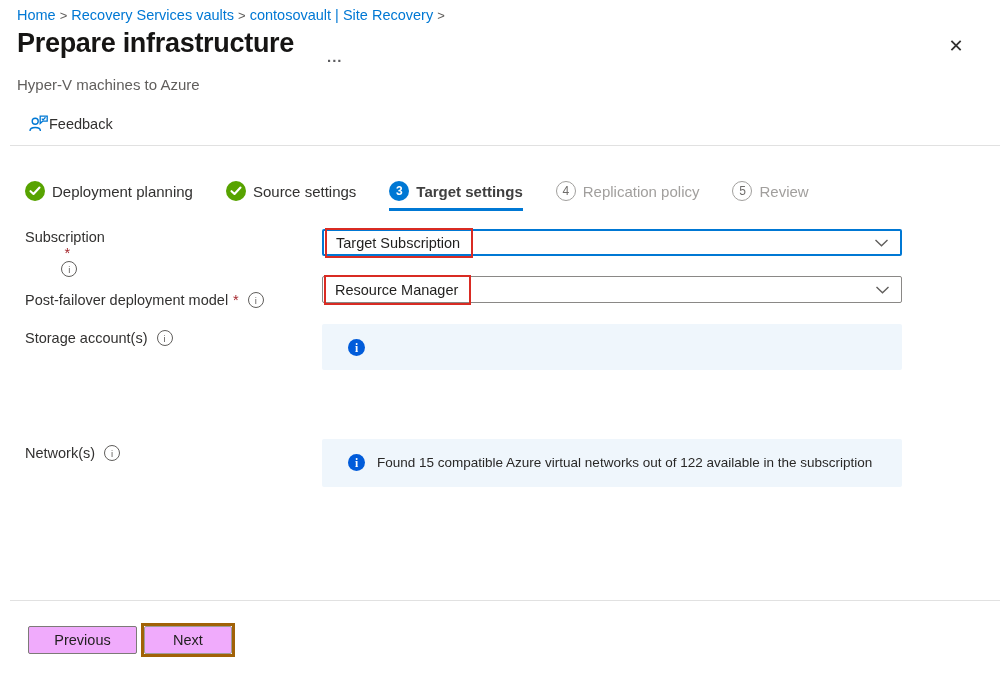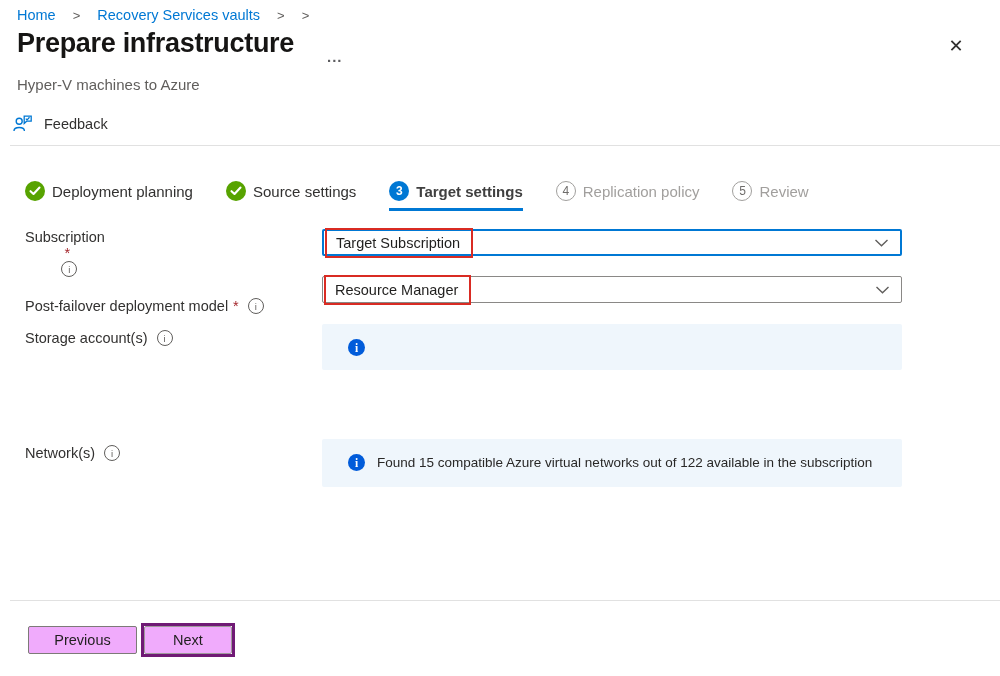--- a/index.html
+++ b/index.html
@@ -3,32 +3,32 @@
 <meta charset="utf-8">
 <style>
   * { margin:0; padding:0; box-sizing:content-box; }
   html,body { background:#ffffff; }
   .page {
     position:relative; width:1000px; height:676px; background:#fff;
     font-family:"Liberation Sans", sans-serif; overflow:hidden;
   }
 
   
-  .breadcrumb { position:absolute; left:17px; top:7px; display:flex; align-items:center; gap:17px; font-size:14.5px; }
+  .breadcrumb { position:absolute; left:17px; top:7px; display:flex; align-items:center; gap:4px; font-size:14.5px; }
   .crumb { color:#0078d4; cursor:pointer; text-decoration:none; }
   .crumb-sep { color:#605e5c; font-size:13px; }
 
   
   .page-title { position:absolute; left:17px; top:28px; font-size:27px; font-weight:700; color:#161514; letter-spacing:-0.3px; }
   .more-dots { position:absolute; left:327px; top:48px; font-size:15px; font-weight:700; color:#5c5c60; letter-spacing:1px; cursor:pointer; }
   .close-btn { position:absolute; left:943px; top:33px; font-size:18px; color:#323130; cursor:pointer; width:26px; height:26px; display:flex; align-items:center; justify-content:center; }
   .subtitle { position:absolute; left:17px; top:76px; font-size:15px; color:#605e5c; }
 
   
-  .feedback { position:absolute; left:12px; top:113px; display:flex; align-items:center; gap:11px; cursor:pointer; }
+  .feedback { position:absolute; left:28px; top:113px; display:flex; align-items:center; cursor:pointer; }
   .feedback-label { font-size:14.5px; color:#323130; }
 
   .divider { position:absolute; left:10px; right:0; height:1px; background:#e1e1e1; }
   .divider-top { top:145px; }
   .divider-bottom { top:600px; }
 
   
   .wizard { position:absolute; left:25px; top:181px; display:flex; align-items:flex-start; }
   .step { display:flex; align-items:center; gap:7px; margin-right:33px; padding-bottom:7px; border-bottom:3px solid transparent; cursor:pointer; }
   .step-circle { width:20px; height:20px; border-radius:50%; display:flex; align-items:center; justify-content:center; flex:none; }
@@ -59,33 +59,34 @@
   .infobox { position:absolute; left:322px; width:580px; box-sizing:border-box; background:#eff6fc; border-radius:2px;
     padding:14px 24px 14px 26px; display:flex; gap:12px; }
   .info-filled { width:17px; height:17px; border-radius:50%; background:#015cda; color:#fff; font-size:11.5px; font-weight:700;
     font-family:"Liberation Serif", serif; display:flex; align-items:center; justify-content:center; flex:none; margin-top:1px; }
   .info-text { font-size:13.5px; color:#292827; line-height:1.5; }
 
   
   .btn { background:#f0abfc; border:1px solid #7d7a78; border-radius:2px; font-size:14.5px; color:#201f1e;
     display:flex; align-items:center; justify-content:center; cursor:pointer; font-family:"Liberation Sans", sans-serif; }
   .btn-previous { position:absolute; left:28px; top:626px; width:107px; height:26px; }
-  .next-annotation { position:absolute; left:141px; top:623px; border:3px solid #701a75; }
+  .next-annotation { position:absolute; left:141px; top:623px; border:3px solid #a16207; }
   .btn-next { width:86px; height:26px; border-color:#9d9b99; }
 </style>
 </head>
 <body>
 
 <div class="page">
 
   <div class="breadcrumb">
     <a class="crumb">Home</a>
     <span class="crumb-sep">&gt;</span>
     <a class="crumb">Recovery Services vaults</a>
     <span class="crumb-sep">&gt;</span>
+    <a class="crumb">contosovault | Site Recovery</a>
     <span class="crumb-sep">&gt;</span>
   </div>
 
   <h1 class="page-title">Prepare infrastructure</h1>
   <span class="more-dots">...</span>
   <span class="close-btn">✕</span>
   <div class="subtitle">Hyper-V machines to Azure</div>
 
   <div class="feedback">
     <span style="display:flex;">
@@ -141,21 +142,21 @@
     <span class="red-box">
       <span class="dd-value">Target Subscription</span>
     </span>
     <span class="dd-chevron">
       <svg width="15" height="9" viewBox="0 0 15 9">
           <path d="M1.5 1.5 L7.5 7.2 L13.5 1.5" stroke="#605e5c" stroke-width="1.4" fill="none"></path>
         </svg>
     </span>
   </div>
 
-  <div class="field-label" style="top:298px;">
+  <div class="field-label" style="top:292px;">
     <span>Post-failover deployment model</span>
     <span class="req">*</span>
     <span class="info-outline">i</span>
   </div>
   <div class="dropdown dd-normal" style="top:276px;">
     <span class="red-box">
       <span class="dd-value">Resource Manager</span>
     </span>
     <span class="dd-chevron">
       <svg width="15" height="9" viewBox="0 0 15 9">

